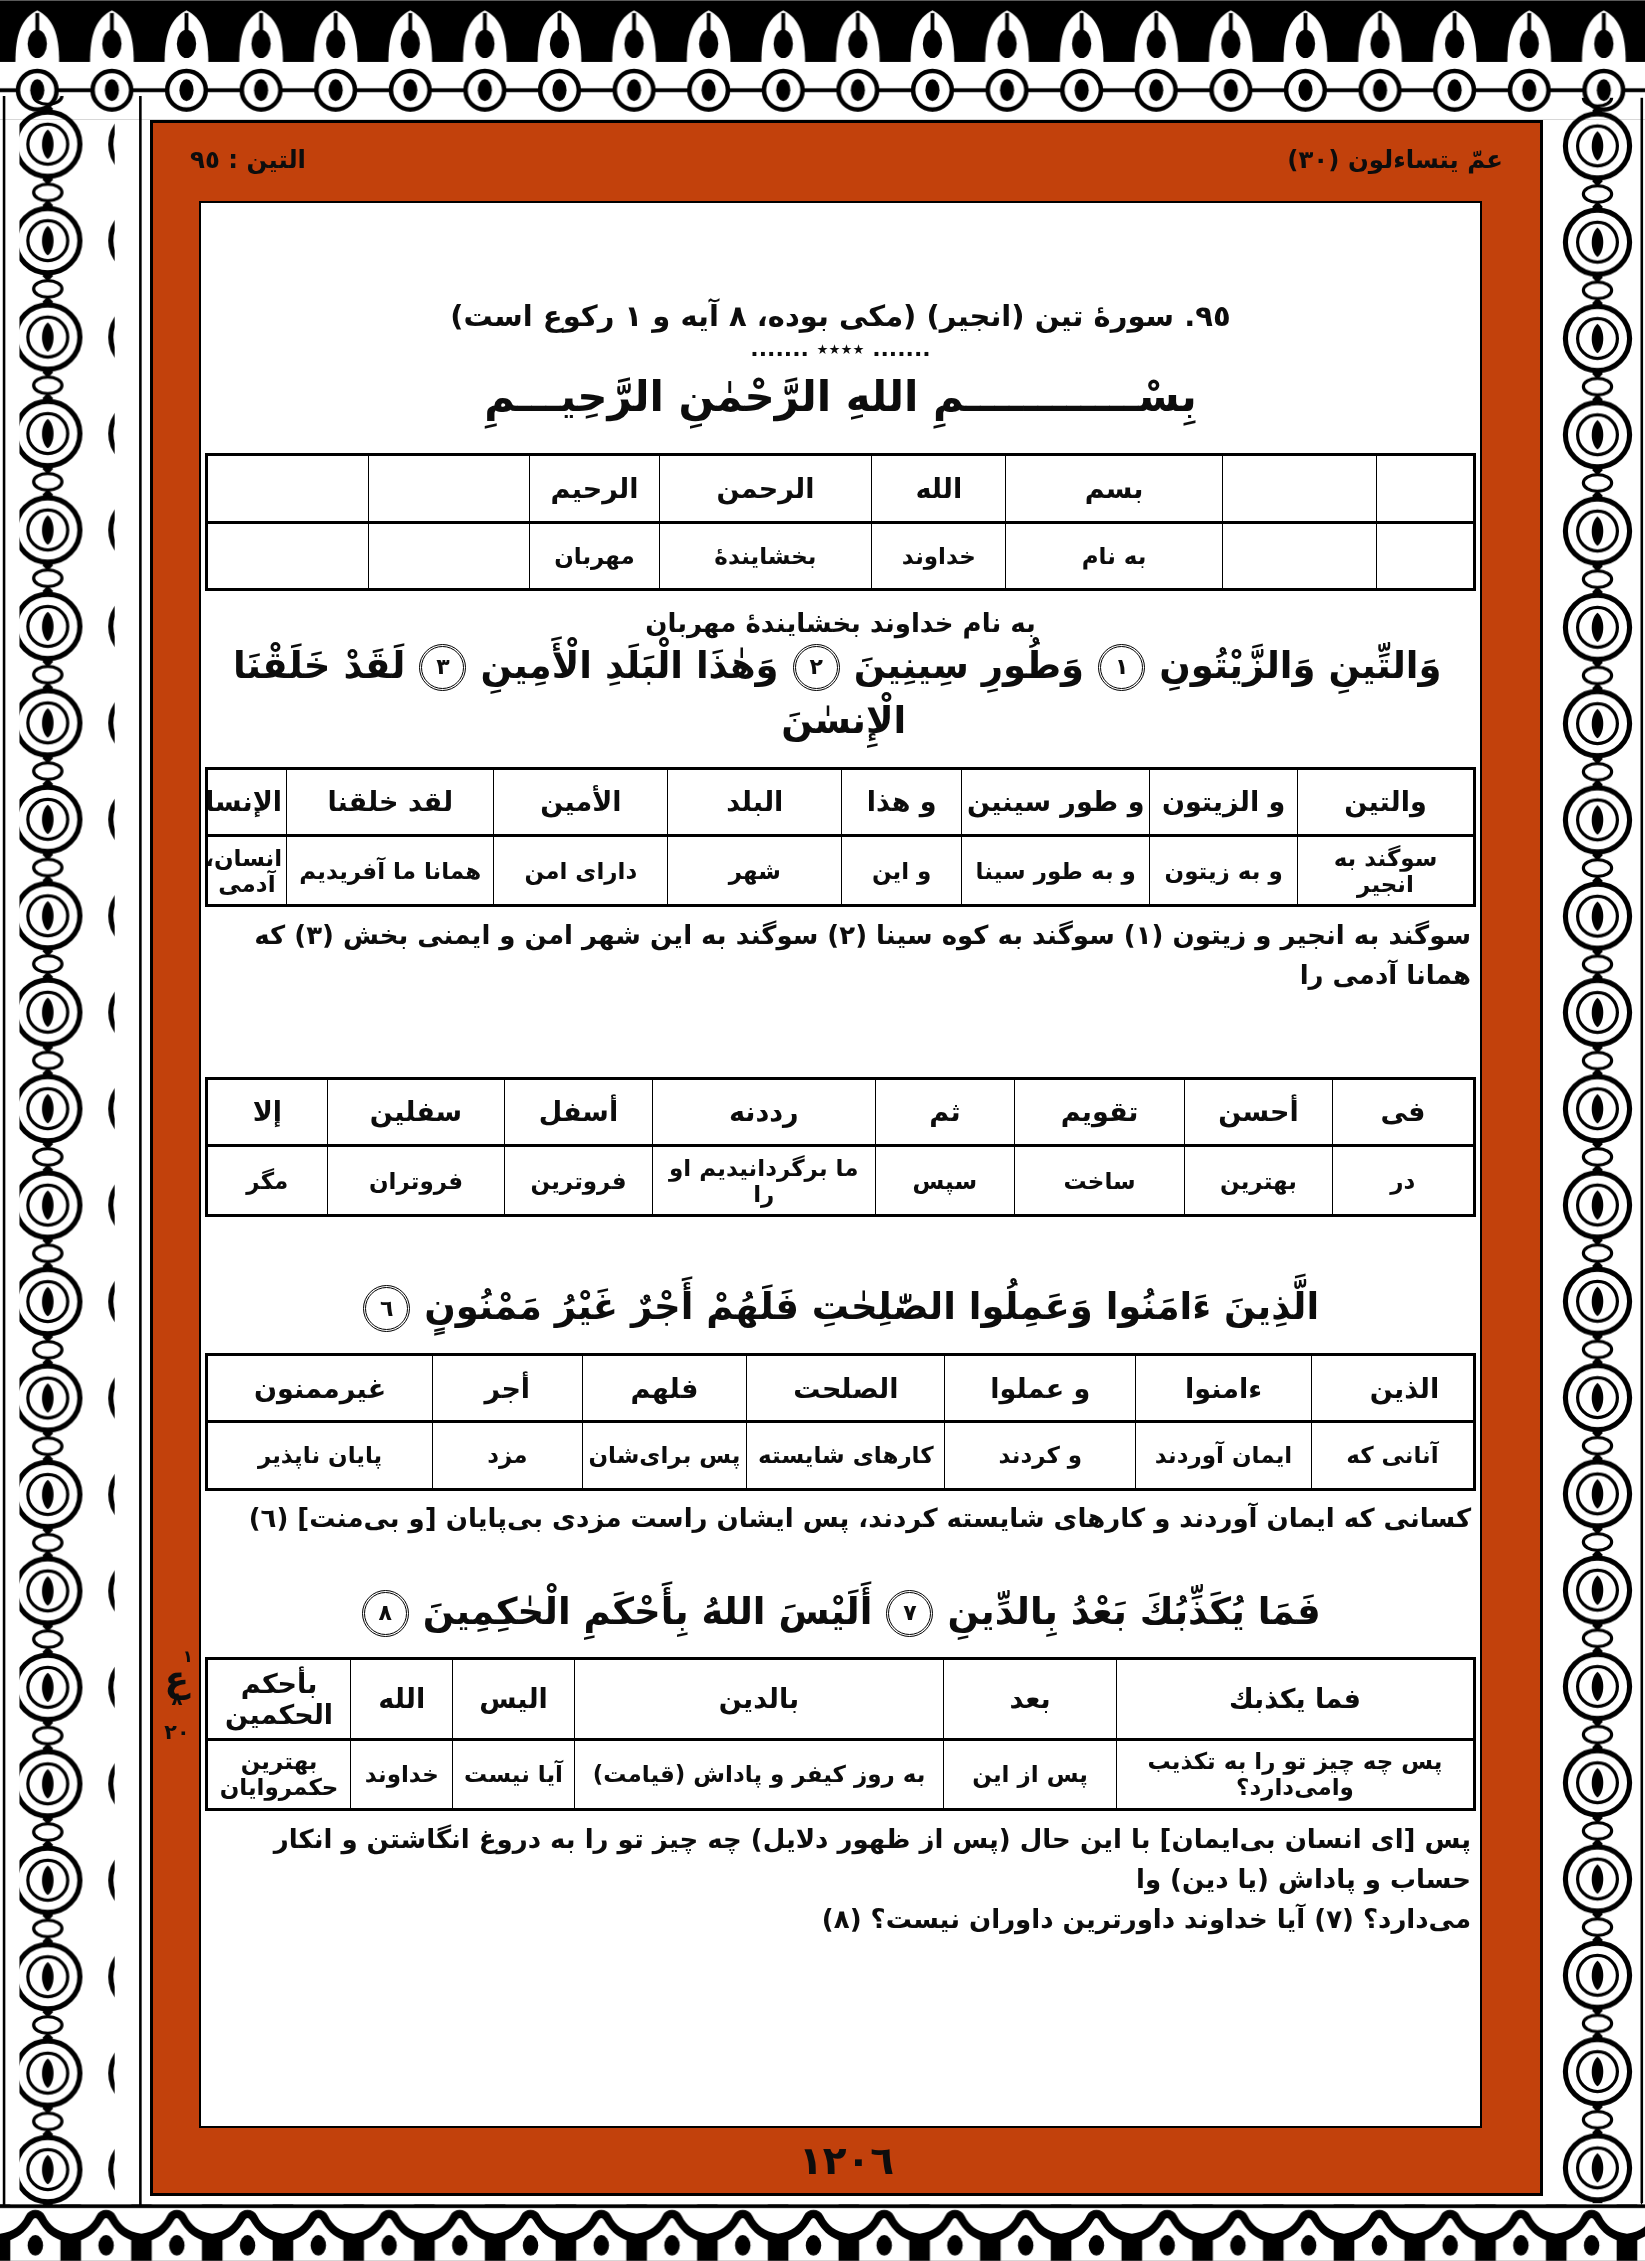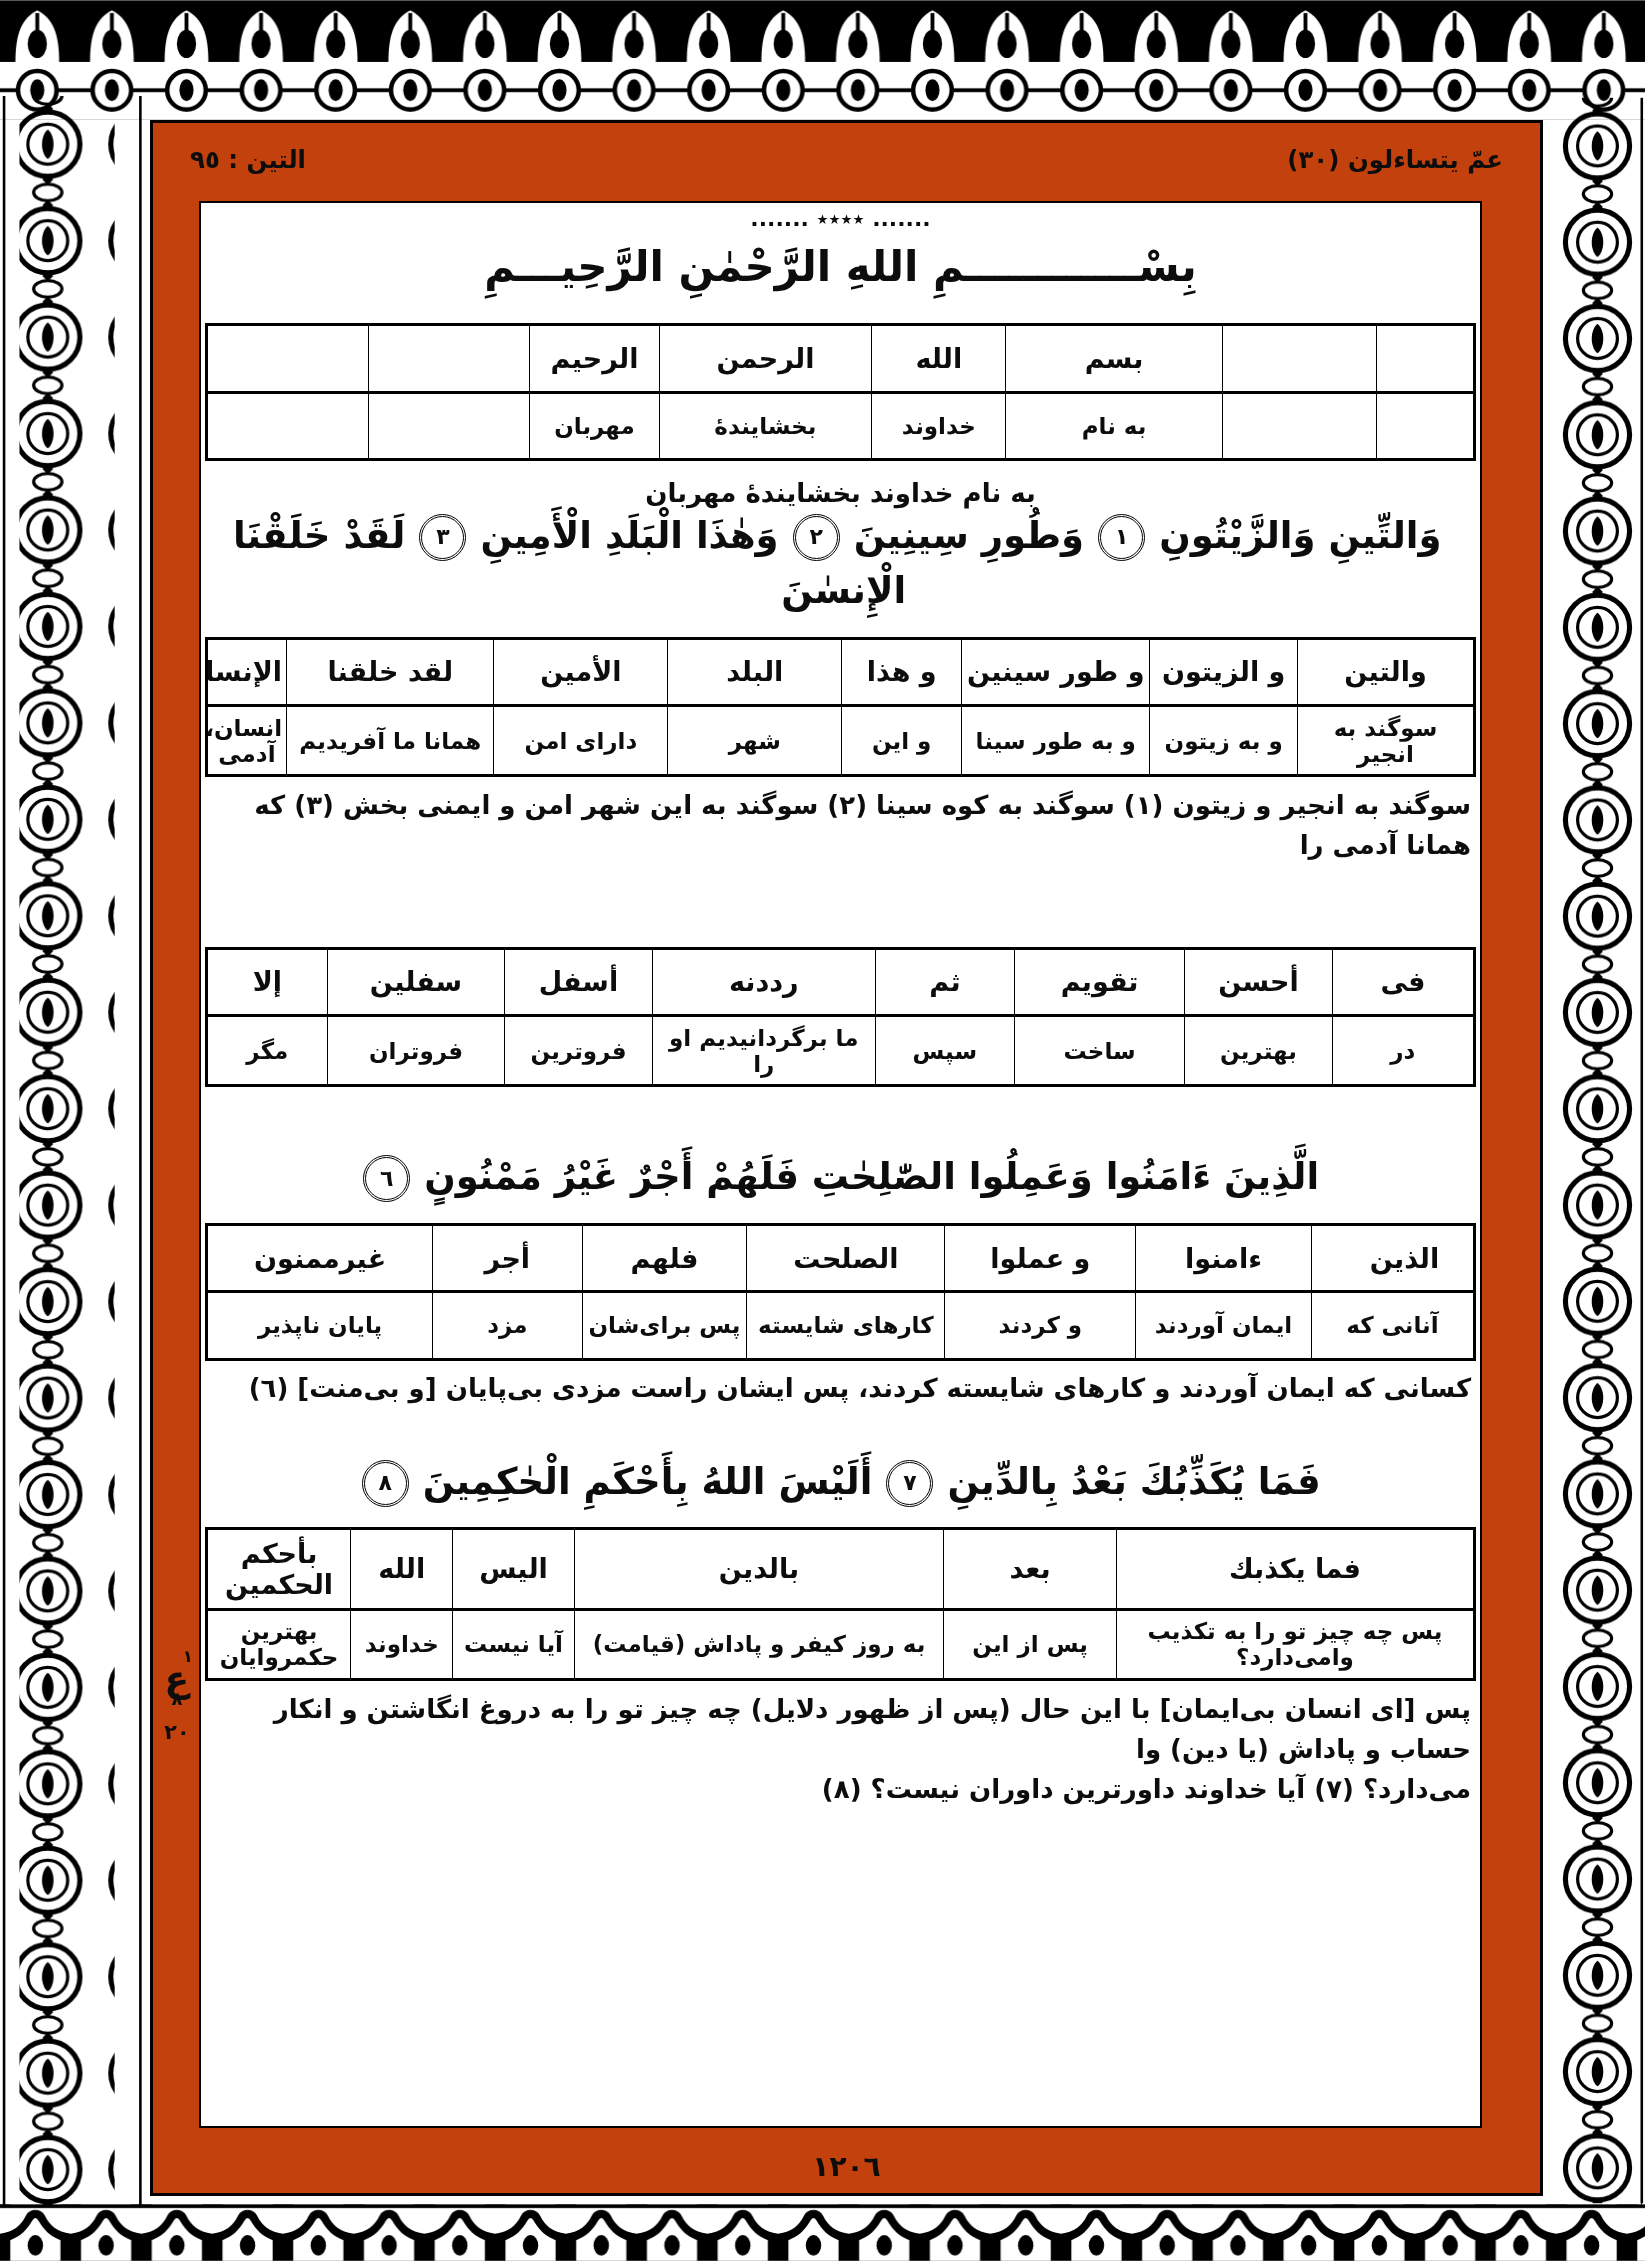--- a/index.html
+++ b/index.html
@@ -34,21 +34,21 @@
     position:absolute; left:3.9px; top:1525px; width:40px; text-align:center;
     font-weight:bold; line-height:1;
   }
   .mk-top{font-size:16.7px; margin-bottom:-3.9px; text-align:right; padding-right:3.9px;}
   .mk-letter{font-size:36px;}
   .mk-bottom{font-size:18px; margin-top:-6.4px;}
   .mk-number{font-size:20.6px; margin-top:14px;}
 
   .page-number{
     position:absolute; bottom:10.3px; left:0; right:0; text-align:center;
-    font-size:28px; font-weight:bold; letter-spacing:2.6px;
+    font-size:39px; font-weight:bold; letter-spacing:2.6px;
   }
 
   .inner-box{
     position:absolute; left:46px; top:78px; width:1283px; height:1927px;
     border:2.6px solid #000; box-sizing:border-box; background:#fff;
     padding:0 3.9px; direction:rtl;
   }
   .surah-title{margin-top:96px; text-align:center; font-size:29px; font-weight:bold;}
   .divider{text-align:center; font-size:22px; font-weight:bold; letter-spacing:1.9px; margin-top:2.6px;}
   .bismillah{text-align:center; font-size:42px; font-weight:bold; margin-top:11.6px;}
@@ -156,20 +156,21 @@
     <div class="margin-marker">
       <div class="mk-top">١</div>
       <div class="mk-letter">ع</div>
       <div class="mk-bottom">٨</div>
       <div class="mk-number">٢٠</div>
     </div>
 
     <div class="page-number">١٢٠٦</div>
 
     <div class="inner-box">
+      <div class="surah-title">٩٥. سورهٔ تين (انجير) (مكى بوده، ٨ آيه و ١ ركوع است)</div>
       <div class="divider">....... ٭٭٭٭ .......</div>
       <div class="bismillah">بِسْــــــــــــمِ اللهِ الرَّحْمٰنِ الرَّحِيـــمِ</div>
       <div id="bismillah-table-slot">
           <table class="word-table">
             <tbody>
               <tr class="row-ar">
                 <td style="width: 7.3%;"></td>
                 <td style="width: 11.9%;"></td>
                 <td style="width: 17%;">بسم</td>
                 <td style="width: 10.3%;">الله</td>

